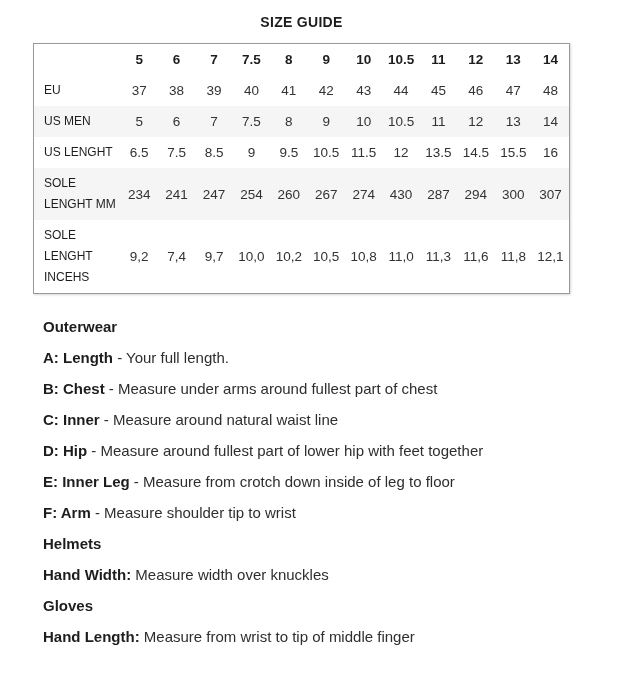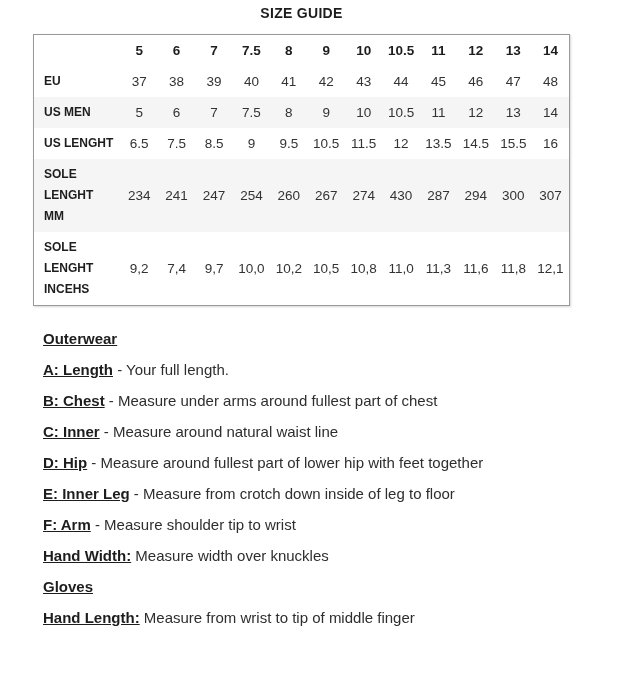--- a/index.html
+++ b/index.html
@@ -10,21 +10,21 @@
     color: #212121;
   }
   .page {
     width: 632px;
     height: 700px;
     overflow: hidden;
     background: #ffffff;
   }
   .content {
     width: 537px;
-    margin: 5px 0 0 33px;
+    margin: 14px 0 0 33px;
   }
   .page-title {
     margin: 0 0 13px 0;
     font-size: 14px;
     font-weight: bold;
     text-align: center;
     letter-spacing: 0.3px;
     color: #1d1d1d;
   }
   table.size-table {
@@ -45,37 +45,37 @@
     color: #333333;
   }
   .size-table thead th {
     font-weight: bold;
     color: #1d1d1d;
   }
   .size-table .row-label {
     text-align: left;
     padding-left: 10px;
     padding-right: 4px;
-    font-weight: bold;
+    font-weight: normal;
     font-size: 12px;
     color: #1d1d1d;
     white-space: pre-line;
   }
   .size-table tbody tr:nth-child(even) { background: #f5f5f5; }
   .measure-guide {
     margin-top: 24px;
     padding-left: 10px;
   }
   .measure-guide p {
     margin: 0 0 12.5px 0;
     font-size: 15px;
     line-height: 18.5px;
     color: #2e2e2e;
   }
-  .measure-guide strong { color: #1d1d1d; text-decoration: underline; }
+  .measure-guide strong { color: #1d1d1d; }
 </style>
 </head>
 <body>
 
 <div class="page">
   <div class="content">
 
     <h1 class="page-title">SIZE GUIDE</h1>
 
     <table class="size-table">
@@ -183,19 +183,20 @@
     </table>
 
     <div class="measure-guide" id="measure-guide">
         <p><strong>Outerwear</strong></p>
         <p><strong>A: Length</strong> - Your full length.</p>
         <p><strong>B: Chest</strong> - Measure under arms around fullest part of chest</p>
         <p><strong>C: Inner</strong> - Measure around natural waist line</p>
         <p><strong>D: Hip</strong> - Measure around fullest part of lower hip with feet together</p>
         <p><strong>E: Inner Leg</strong> - Measure from crotch down inside of leg to floor</p>
         <p><strong>F: Arm</strong> - Measure shoulder tip to wrist</p>
+        <p><strong>Helmets</strong></p>
         <p><strong>Hand Width:</strong> Measure width over knuckles</p>
         <p><strong>Gloves</strong></p>
         <p><strong>Hand Length:</strong> Measure from wrist to tip of middle finger</p>
       </div>
 
   </div>
 </div>
 
 </body></html>

